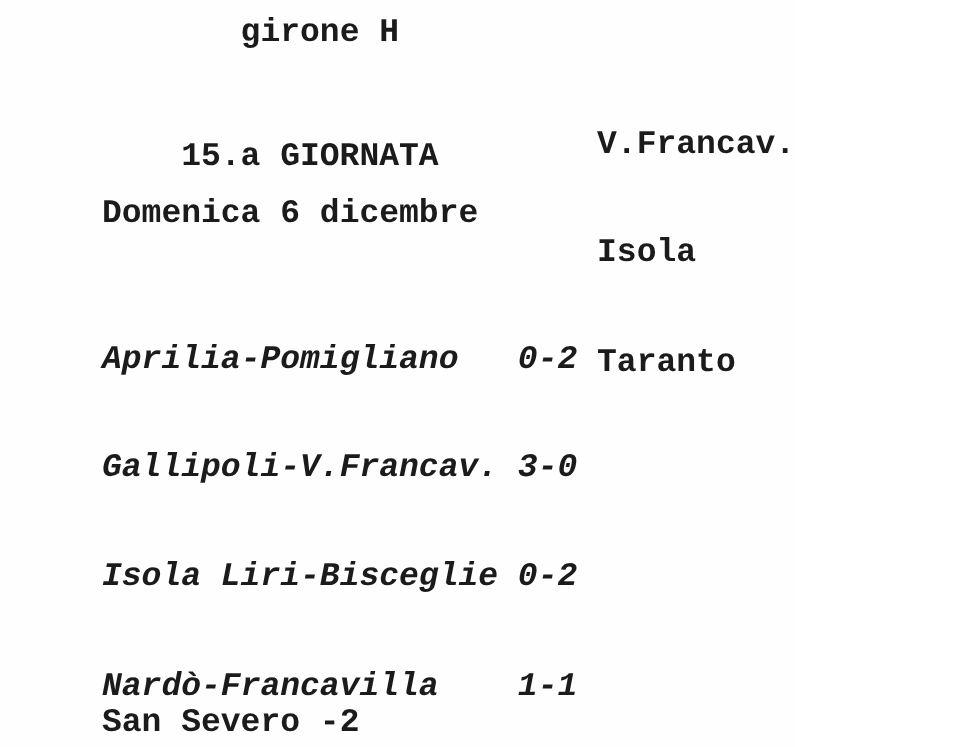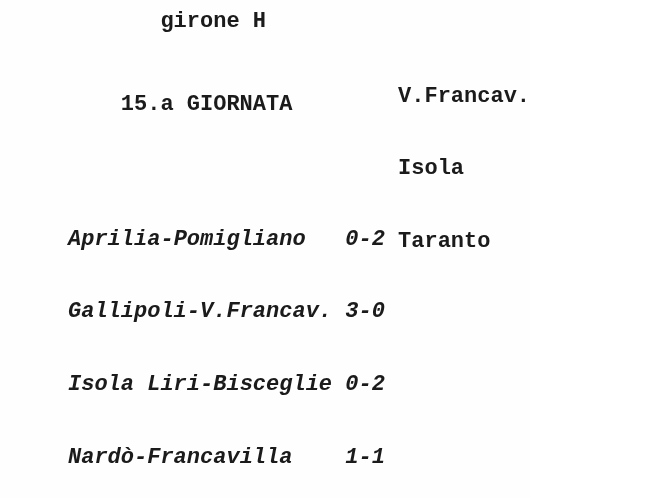--- a/index.html
+++ b/index.html
@@ -42,20 +42,21 @@
   
   .penalty { top: 469.8px; left: 68px; }
 </style>
 </head>
 <body>
 
 <div class="sheet">
 
   <div class="abs group-title">girone H</div>
   <div class="abs matchday">15.a GIORNATA</div>
+  <div class="abs date-line">Domenica 6 dicembre</div>
 
   <div class="abs matches">
     <div class="match-row"><span class="fixture"><span>Aprilia</span><span>-</span><span>Pomigliano</span></span><span class="score">0-2</span></div>
     <div class="match-row"><span class="fixture"><span>Gallipoli</span><span>-</span><span>V.Francav.</span></span><span class="score">3-0</span></div>
     <div class="match-row"><span class="fixture"><span>Isola Liri</span><span>-</span><span>Bisceglie</span></span><span class="score">0-2</span></div>
     <div class="match-row"><span class="fixture"><span>Nardò</span><span>-</span><span>Francavilla</span></span><span class="score">1-1</span></div>
     
     
     
     
@@ -73,14 +74,15 @@
     
     
     
     
     
     
     
     
   </div>
 
+  <div class="abs penalty">San Severo -2</div>
 
 </div>
 
 </body></html>

